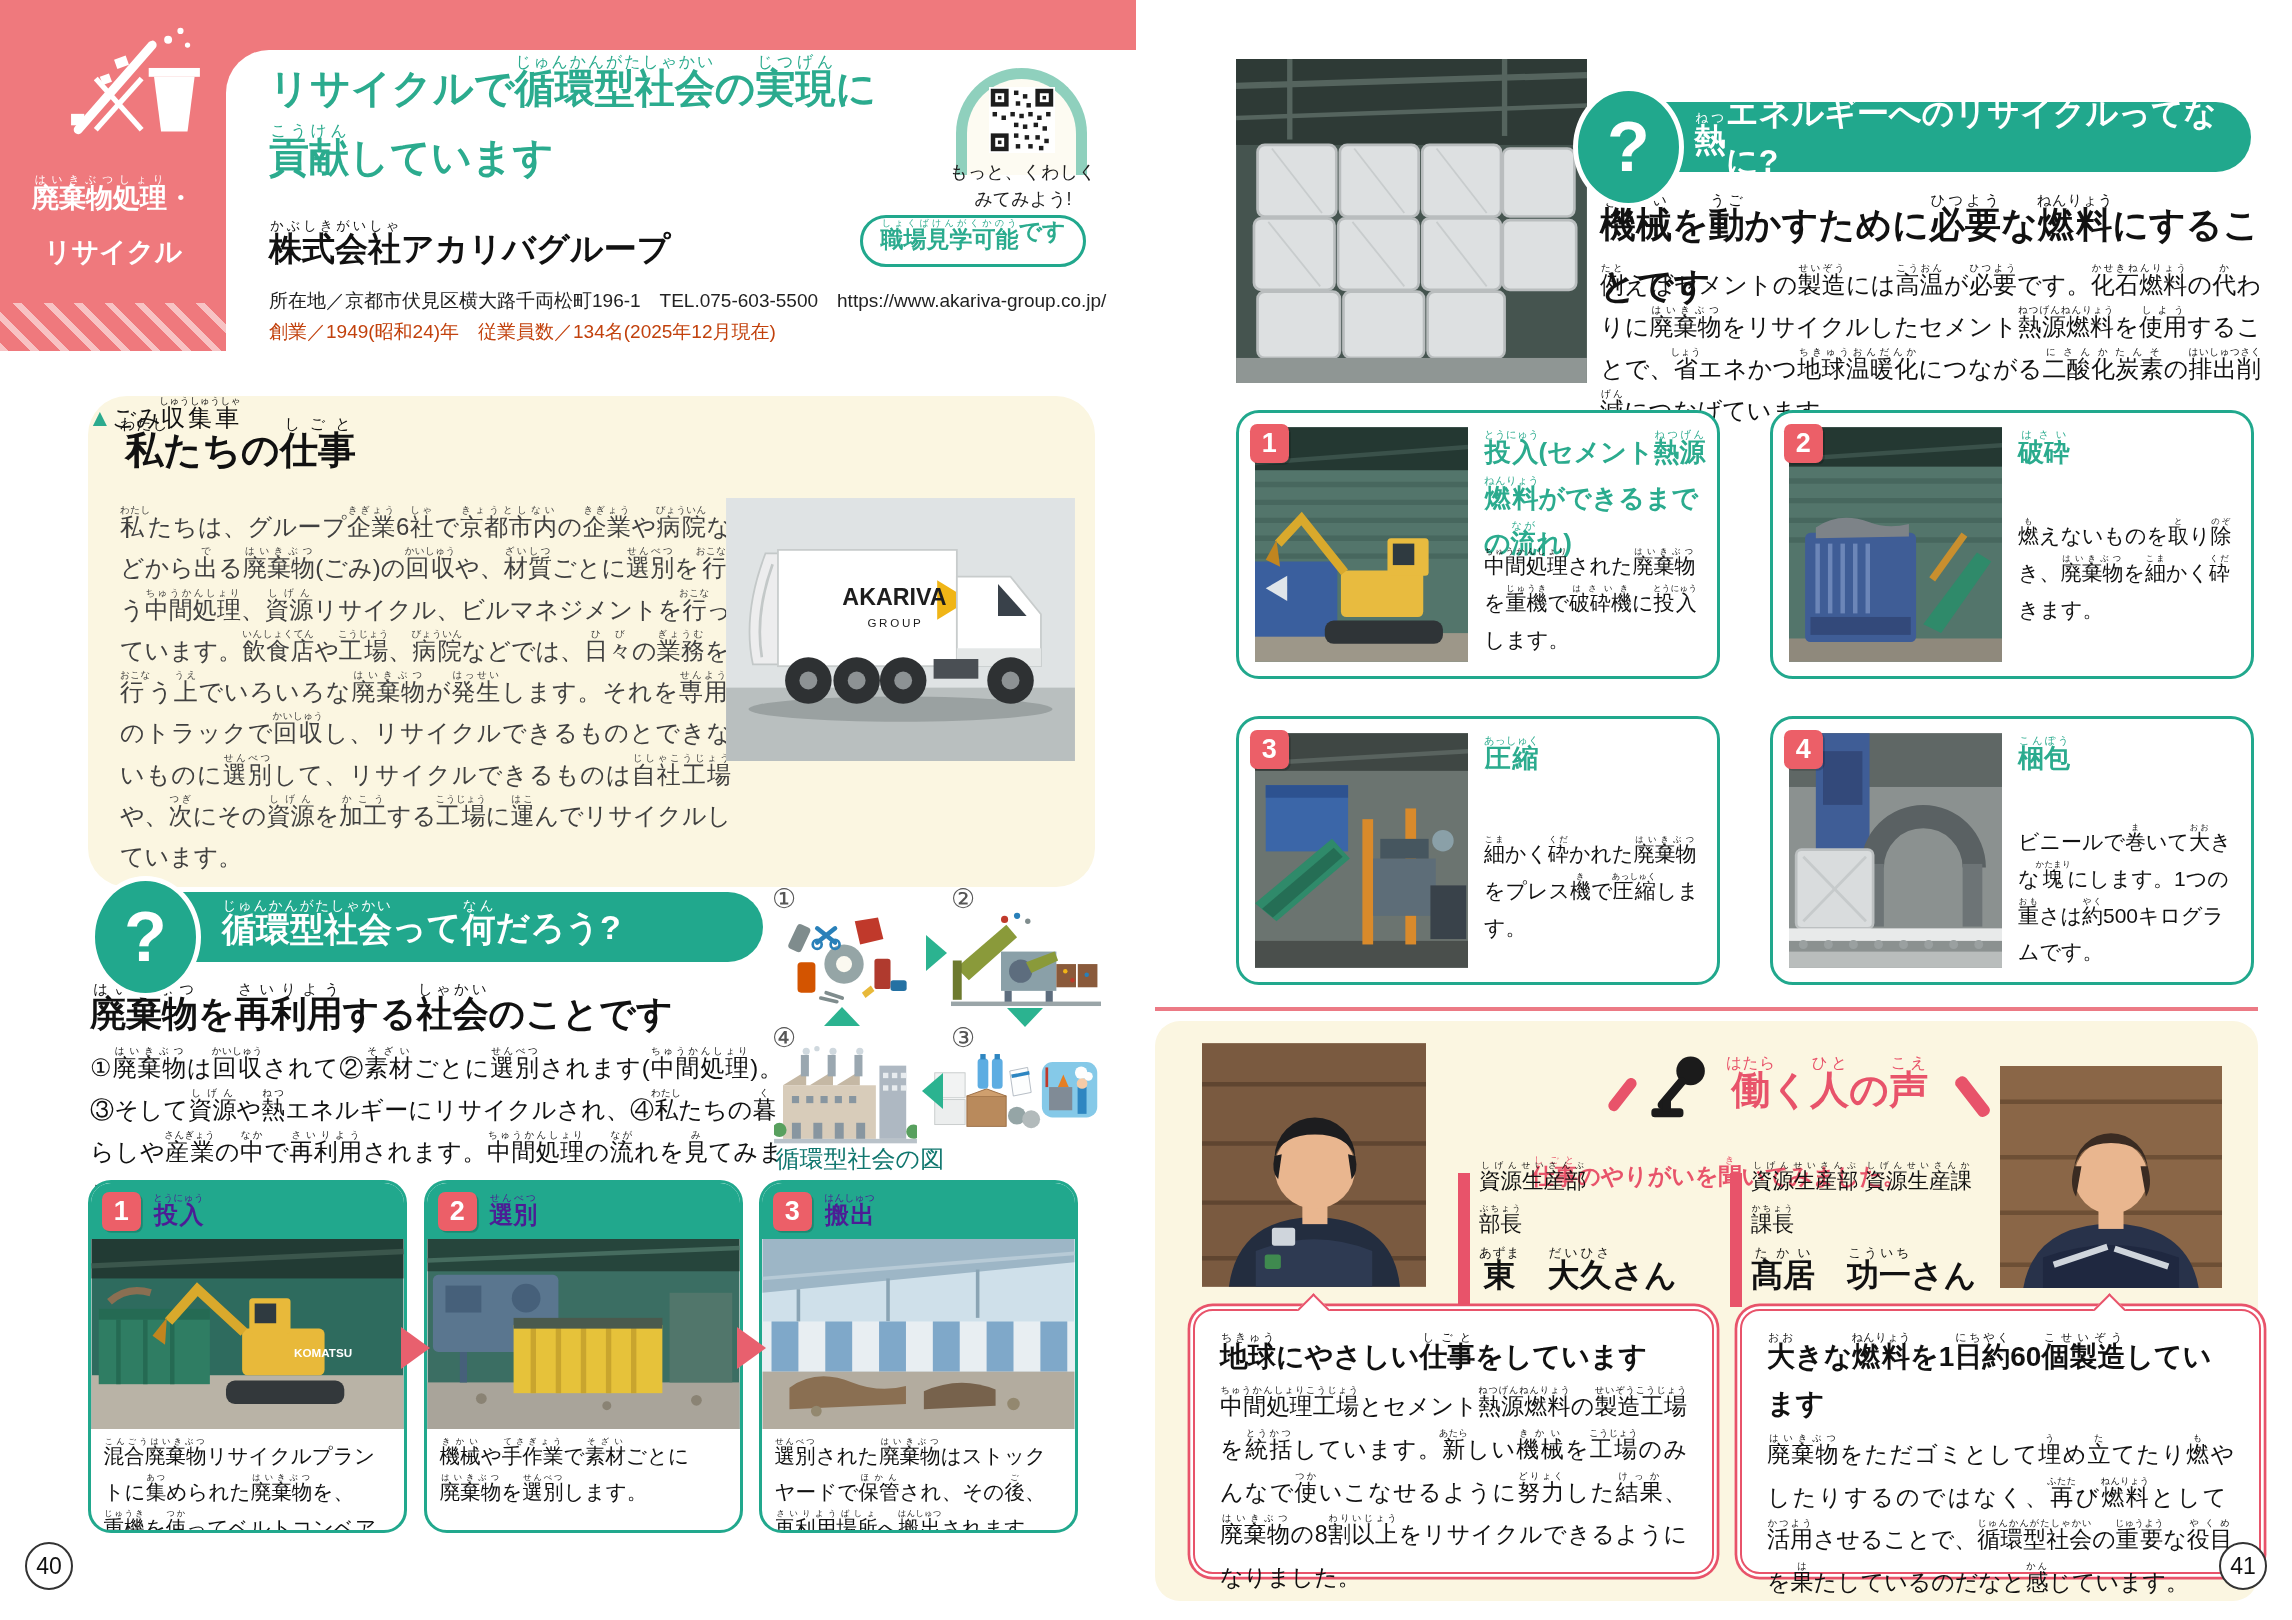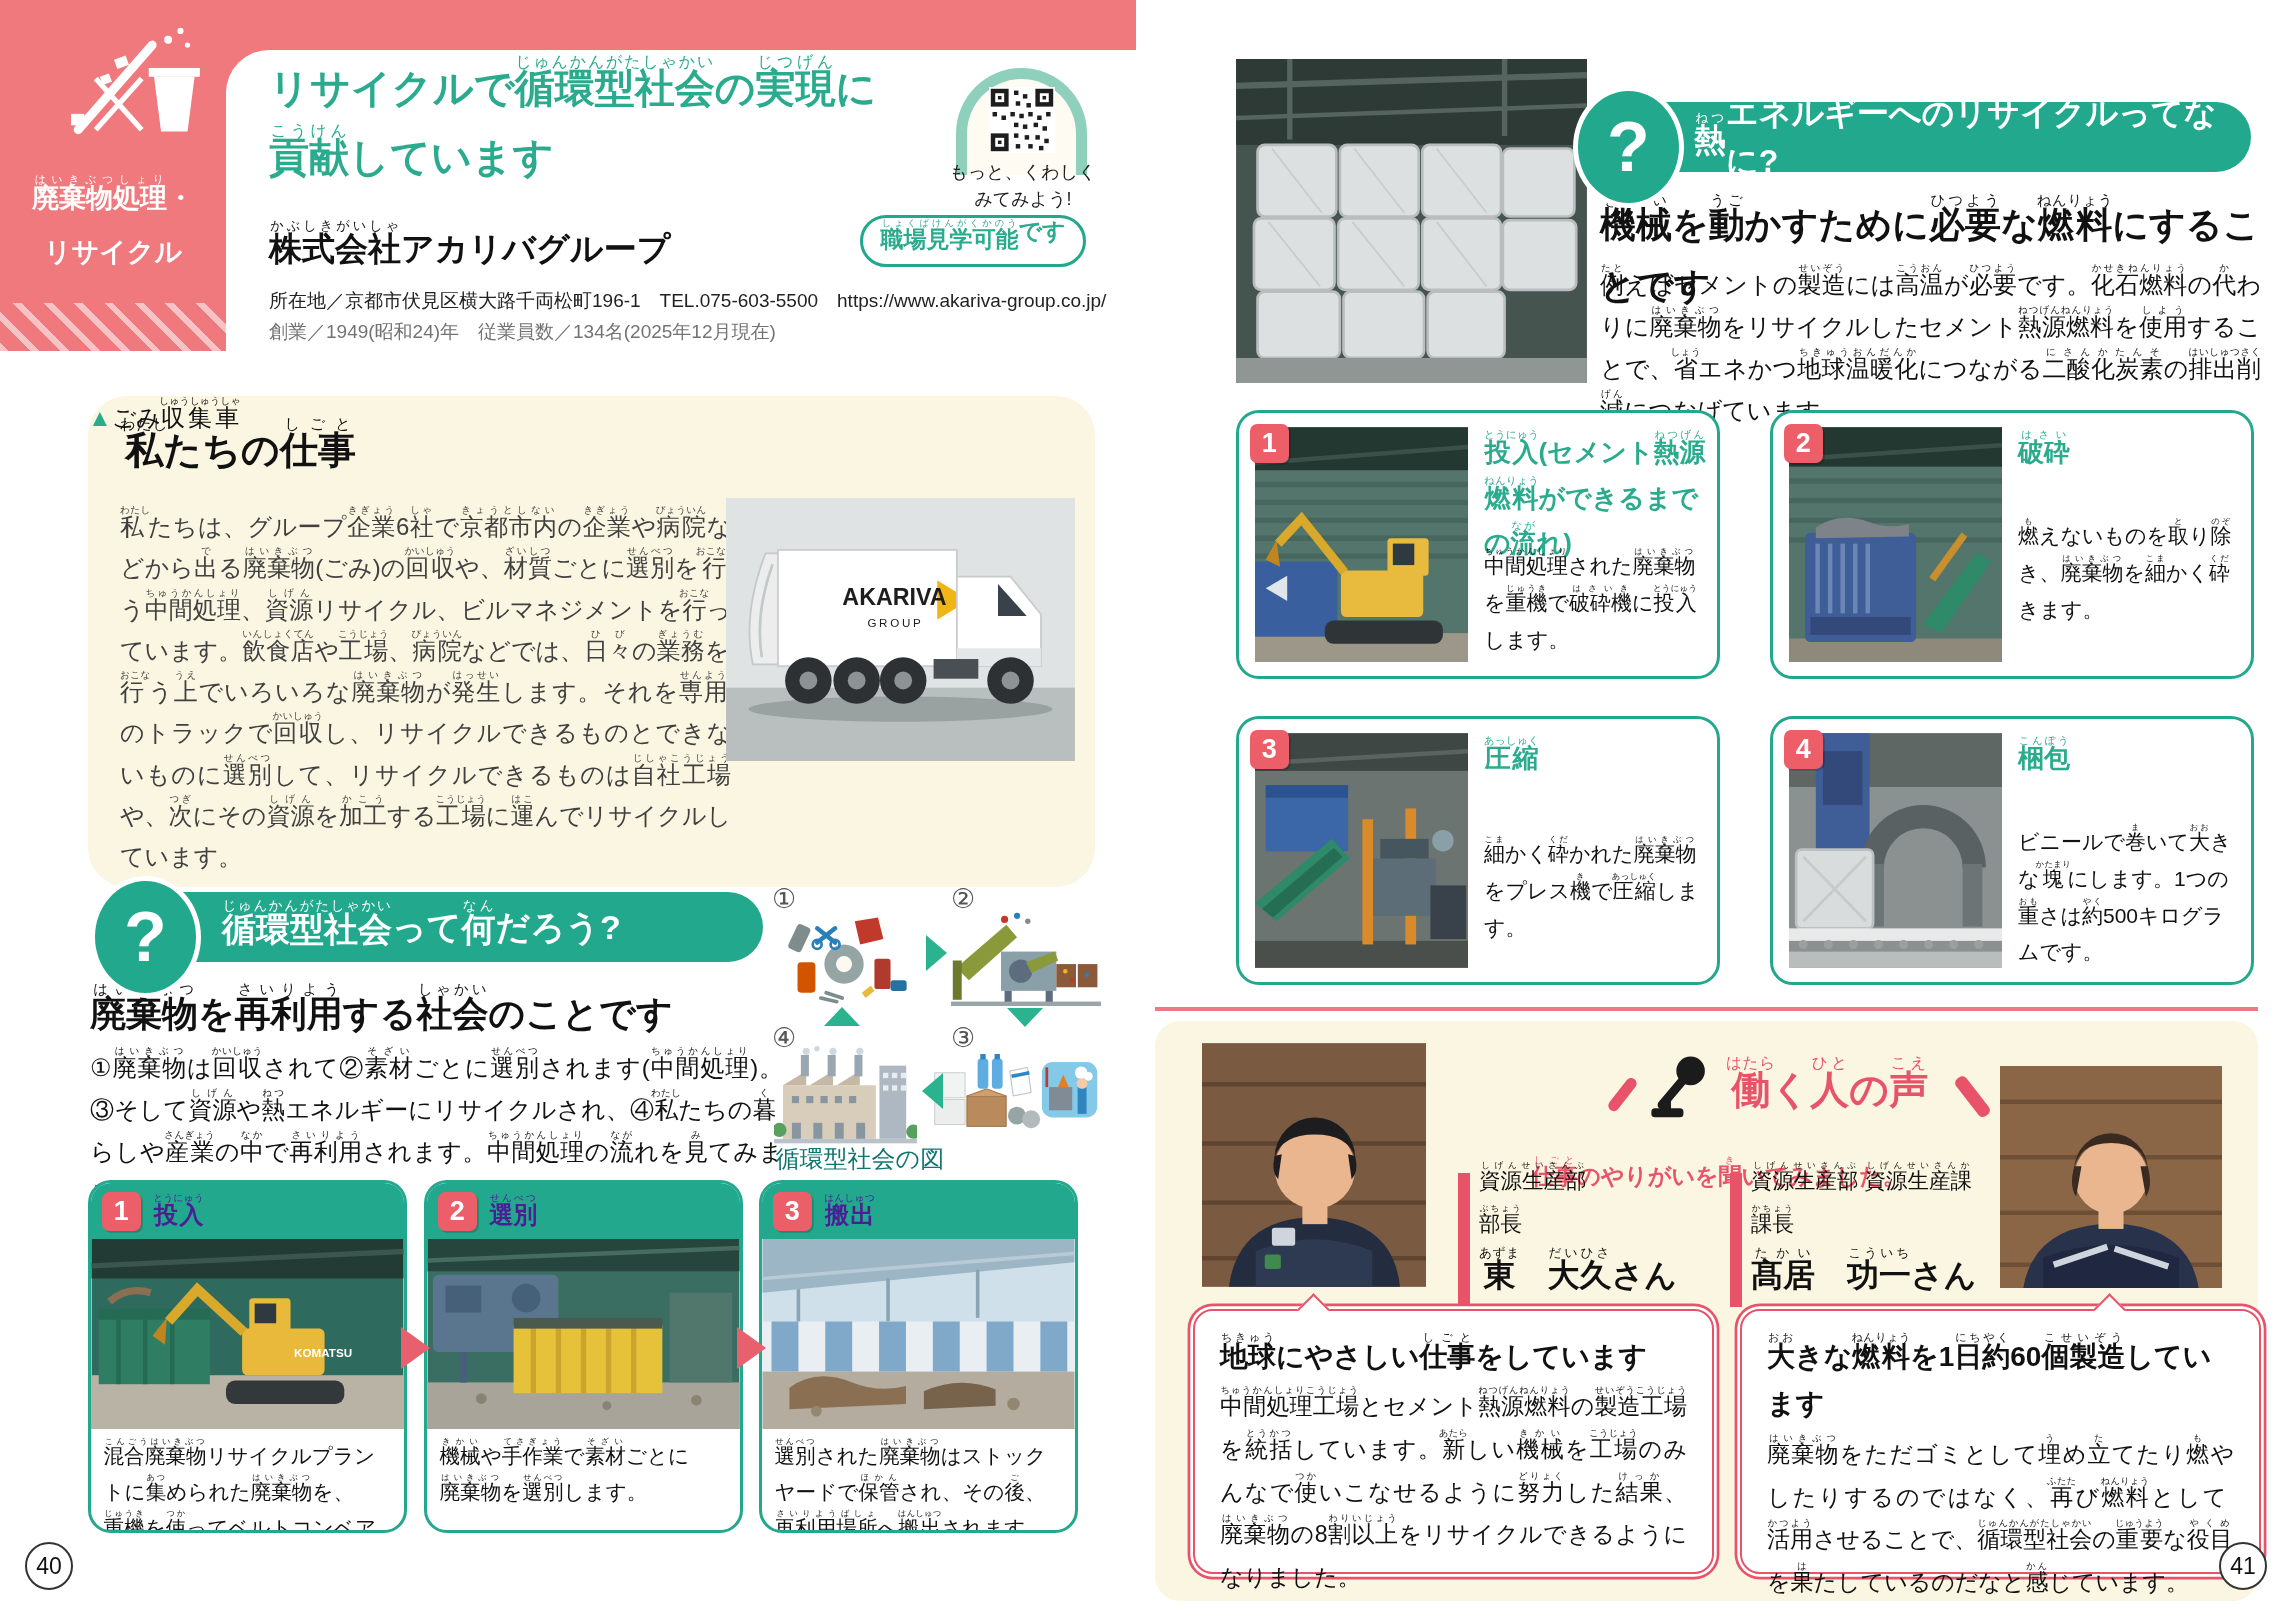--- a/index.html
+++ b/index.html
@@ -20,21 +20,21 @@
   #pinkblock { left:0; top:0; width:1136px; height:351px; background:var(--pink); border-radius:0 0 43px 0; }
   #stripes { left:0; top:303px; width:226px; height:48px;
     background:repeating-linear-gradient(45deg, rgba(255,255,255,.55) 0 6.3px, transparent 6.3px 21.5px); }
   #whitecard { left:226px; top:50px; width:910px; height:301px; background:#fff; border-radius:43px 0 0 0; }
   #cat-icon { left:64px; top:23px; width:150px; height:127px; }
   #cat-label { left:0; top:174px; width:226px; text-align:center; color:#fff; font-weight:bold; font-size:27px; line-height:1.55; }
   #cat-label .l2 { margin-top:12.5px; }
   #main-title { left:269px; top:54px; width:681px; color:var(--tealtxt); font-weight:bold; font-size:40px; line-height:1.72; }
   #company { left:269px; top:219px; font-size:33px; font-weight:bold; line-height:1.6; color:#111; }
   #address { left:269px; top:288px; font-size:19px; color:#222; }
-  #founded { left:269px; top:319px; font-size:19px; color:#737373; }
+  #founded { left:269px; top:319px; font-size:19px; color:#c2410c; }
   #qr-arch { left:956px; top:68px; width:131px; height:107px; border:11.6px solid var(--archteal); border-bottom:none; border-radius:68px 68px 0 0; background:#fdfbf2; }
   #qr-img { left:989px; top:87px; width:66px; height:66px; }
   #qr-caption { left:928px; top:159px; width:190px; text-align:center; font-size:18px; line-height:1.5; color:#1d1d1d; }
   #visit-badge { left:860px; top:215px; width:226px; height:52px; border:3.1px solid var(--teal); border-radius:27px;
     display:flex; justify-content:center; color:var(--tealtxt); font-weight:bold; font-size:23px; line-height:1.2; background:#fff; }
 
   
   #workbox { left:88px; top:396px; width:1007px; height:491px; background:var(--cream); border-radius:39px; }
   #work-heading { left:32px; top:19.7px; font-size:38px; font-weight:bold; line-height:1.7; color:#111; }
   #work-body { left:32px; top:109px; width:611px; font-size:24px; line-height:1.72; text-align:justify; color:#404040; }

